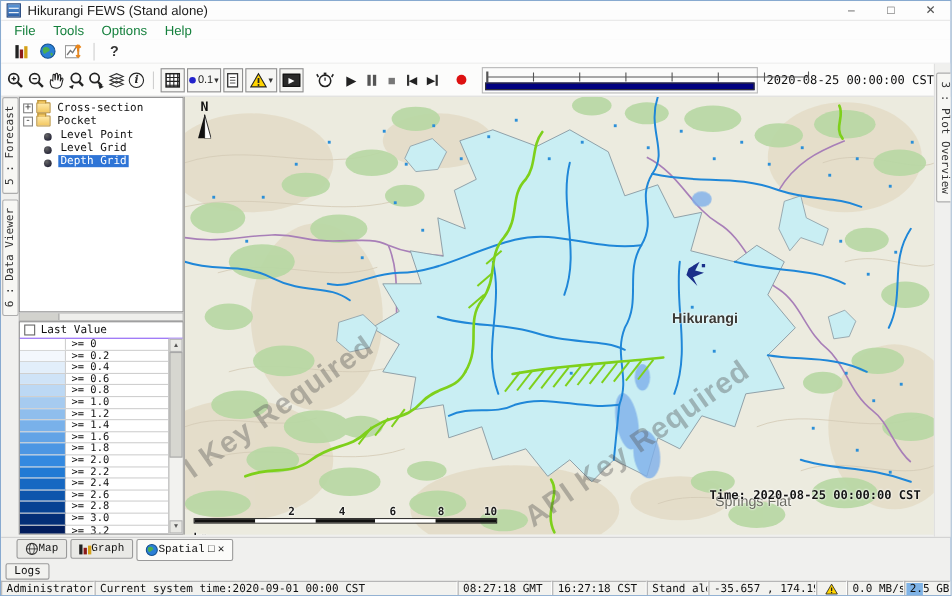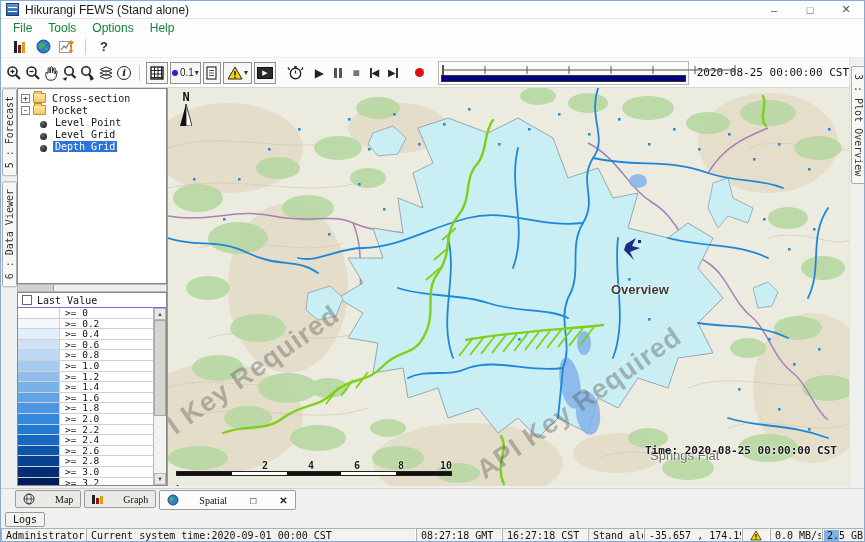--- a/index.html
+++ b/index.html
@@ -95,21 +95,21 @@
   #scale-labels { position:relative; height:11px; font-family:"DejaVu Sans Mono", monospace; font-weight:bold; font-size:10px; color:#1a1a1a; text-shadow:0 0 2px #fff,0 0 2px #fff; }
   #scale-labels span { position:absolute; top:0; }
   #scale-unit { left:0;margin-top:24px; }
   #scale-segments { display:flex; height:5px; width:230px; border:1px solid #222; }
   #scale-segments i { flex:1; } 
   #scale-segments i:nth-child(odd) { background:#111; }
   #scale-segments i:nth-child(even) { background:#fff; }
 
   
   #tabbar { position:absolute; top:487px; left:0; width:100%; height:22px; background:#f0f0ee; display:flex; align-items:flex-start; padding-left:14px; padding-top:1px; gap:3px; border-top:1px solid #d0d0d0; }
-  .btab { display:flex; align-items:center; gap:20px; height:18px; padding:0 7px; border:1px solid #9a9a9a; border-radius:2px; background:#e9e9e6; font-family:Liberation Serif, serif; font-size:10px; color:#111; }
+  .btab { display:flex; align-items:center; gap:0; height:18px; padding:0 7px; border:1px solid #9a9a9a; border-radius:2px; background:#e9e9e6; font-family:Liberation Mono, monospace; font-size:10px; color:#111; }
   .btab.active { background:#fbfbf9; height:20px; }
   .tab-ctrl { font-size:10px; color:#222; margin-left:3px; }
   #logsrow { position:absolute; top:509px; left:0; width:100%; height:18px; background:#f0f0ee; display:flex; align-items:center; padding-left:4px; }
   #logs-btn { border:1px solid #9a9a9a; border-radius:2px; background:#f2f2ef; font-family:"DejaVu Sans Mono", monospace; font-size:10px; color:#111; padding:1px 7px; }
 
   
   #statusbar { position:absolute; top:527px; left:0; width:100%; height:15px; display:flex; background:#efefec; }
   .st-cell { height:100%; border:1px solid #b0b0b0; border-right-color:#fff; border-bottom-color:#fff; background:#f2f2ef; font-family:"DejaVu Sans Mono", monospace; font-size:10px; color:#111; display:flex; align-items:center; padding:0 4px; white-space:nowrap; overflow:hidden; flex:none; }
   #st-memory { position:relative; }
   #st-memory .mem-fill { position:absolute; left:1px; top:1px; bottom:1px; width:38%; background:#7fb3e6; }
@@ -611,21 +611,21 @@
 
       <div id="north">
         <div id="north-label">N</div>
         <svg class="ic" width="12" height="22" viewBox="0 0 12 22">
           <polygon points="6,0 6,22 0,22" fill="#111"></polygon>
           <polygon points="6,0 6,22 12,22" fill="#fff" stroke="#111" stroke-width="0.8"></polygon>
         </svg>
       </div>
       <div class="wm" style="left:-52px; top:278px;">API Key Required</div>
       <div class="wm" style="left:290px; top:300px;">API Key Required</div>
-      <div class="map-label" style="left:443px; top:194px; font-weight:bold;">Overview</div>
+      <div class="map-label" style="left:443px; top:194px; font-weight:bold;">Hikurangi</div>
       <div class="map-label" style="left:482px; top:360px; color:#6b6b62;">Springs Flat</div>
       <div id="time-label">Time: 2020-08-25 00:00:00 CST</div>
       <div id="scalebar">
         <div id="scale-labels">
           <span id="scale-unit">km</span>
           <span style="left:86px">2</span>
           <span style="left:132px">4</span>
           <span style="left:178px">6</span>
           <span style="left:222px">8</span>
           <span style="left:264px">10</span>

